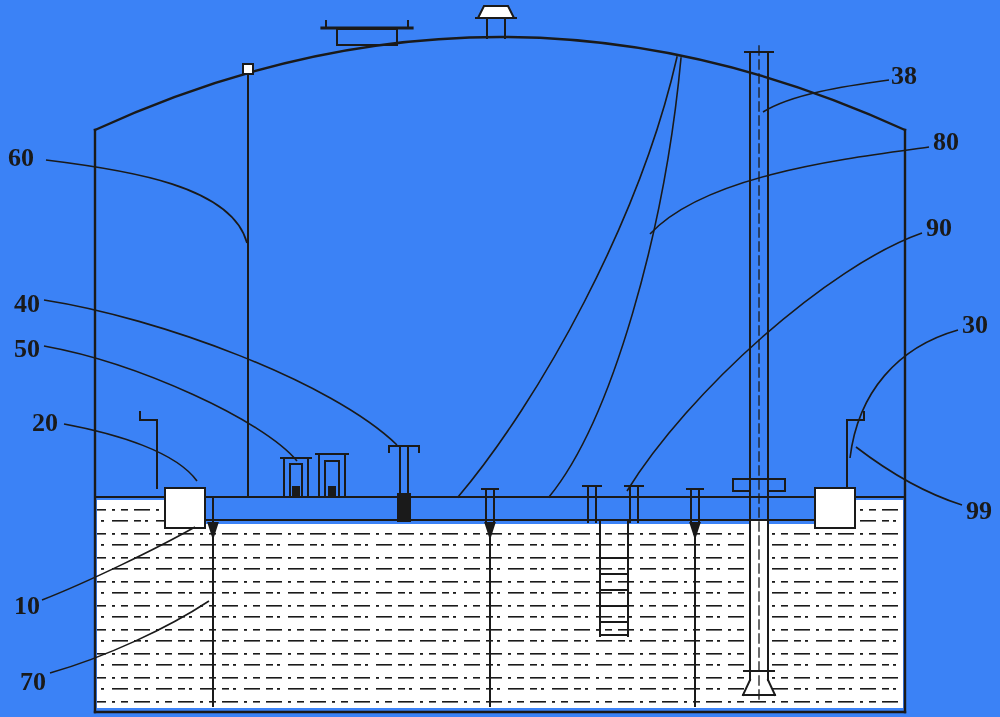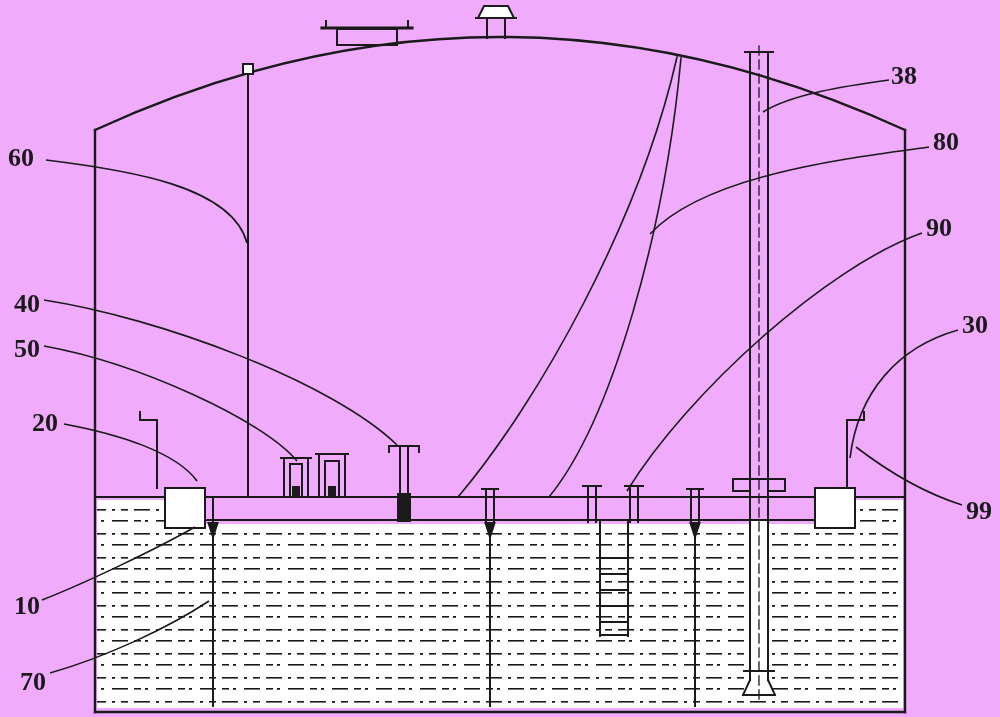--- a/index.html
+++ b/index.html
@@ -1,19 +1,19 @@
 <!DOCTYPE html>
 <html><head>
 <meta charset="utf-8">
 <style>
   html,body{margin:0;padding:0;background:#ffffff;}
   .stage{
     position:relative;
     width:1000px;height:717px;
-    background:#f0abfc;
+    background:#3b82f6;
     font-family:"Liberation Serif", serif;
     overflow:hidden;
   }
   svg{display:block;}
   .callout-text{
     font-family:"Liberation Serif", serif;
     font-weight:bold;
     font-size:26px;
     fill:#1a1a1a;
   }

